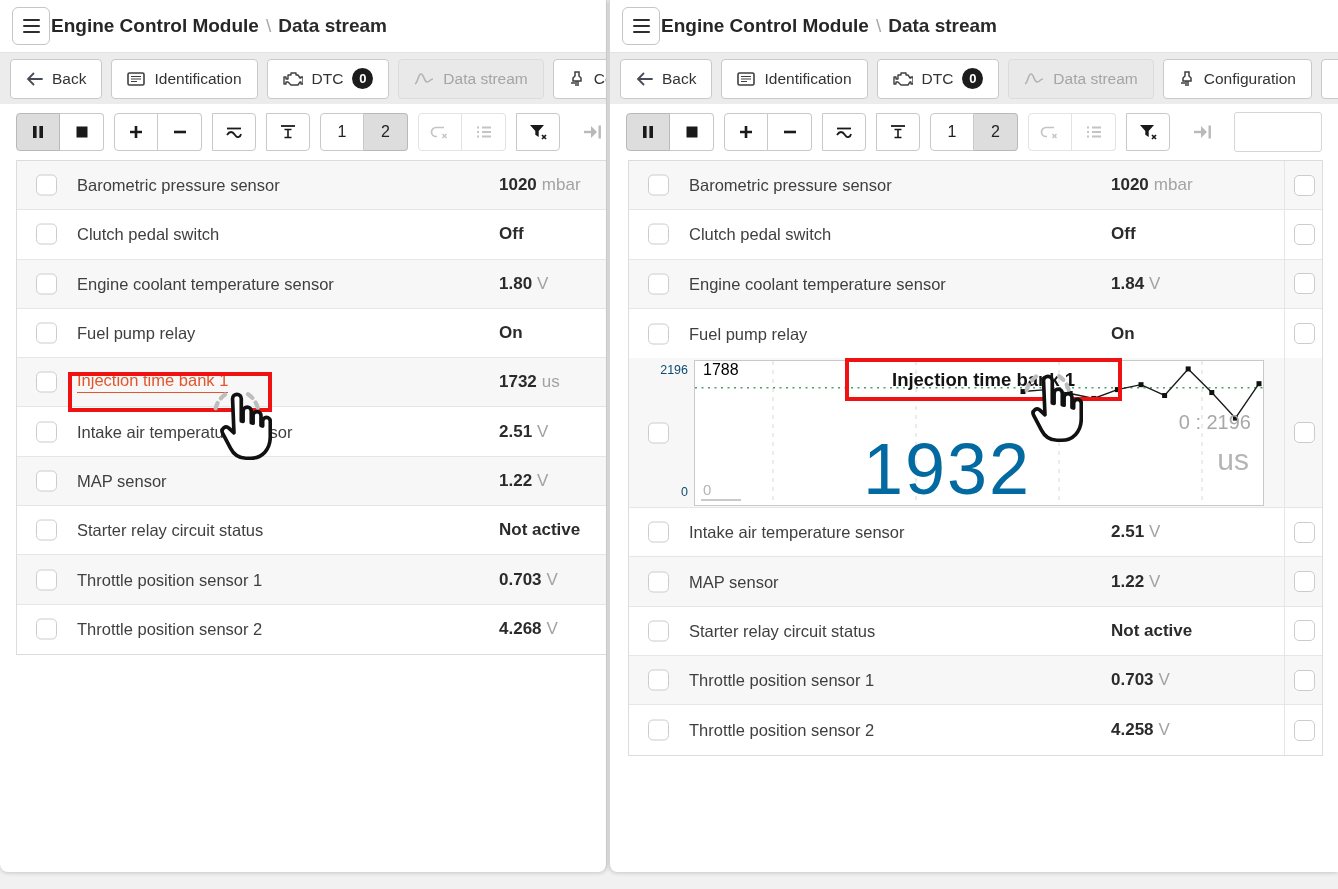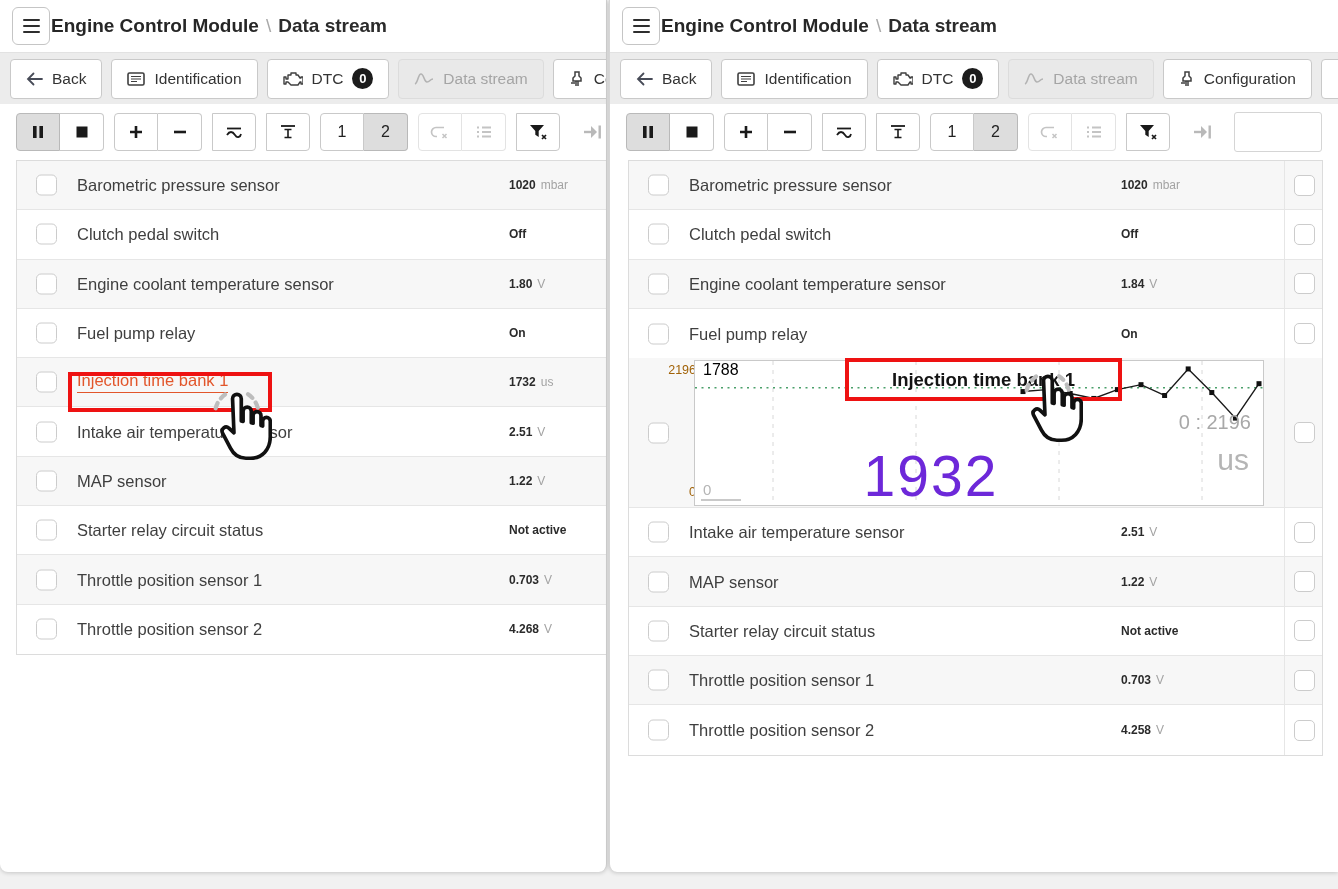--- a/index.html
+++ b/index.html
@@ -35,31 +35,31 @@
 .panel-right .dtable{margin-left:18px;width:695px}
 .trow{display:flex;align-items:stretch;height:49.3px;border-bottom:1px solid #e6e6e6;background:#fff}
 .trow:last-child{border-bottom:none}
 .trow.stripe{background:#f7f7f7}
 .rmain{position:relative;flex:1 1 auto;height:100%}
 .panel-right .rmain{flex:0 0 655px}
 .cb{width:21px;height:21px;border:1px solid #ccc;border-radius:5px;background:#fff;display:inline-block;cursor:pointer}
 .rmain>.cb{position:absolute;left:19px;top:50%;transform:translateY(-50%)}
 .rlabel{position:absolute;left:60px;top:50%;transform:translateY(-50%);font-size:16.5px;color:#3f3f3f;white-space:nowrap;cursor:pointer}
 .rlabel.link{color:#e2562b;border-bottom:1px solid #e2562b;padding-bottom:2px}
-.rvalue{position:absolute;left:492px;top:50%;transform:translateY(-50%);font-size:12px;color:#2b2b2b;font-weight:700;white-space:nowrap}
+.rvalue{position:absolute;left:482px;top:50%;transform:translateY(-50%);font-size:17px;color:#2b2b2b;font-weight:700;white-space:nowrap}
 .runit{color:#a3a3a3;font-weight:400;margin-left:5px}
 .cbcol{flex:0 0 39px;border-left:1px solid #e6e6e6;display:flex;align-items:center;justify-content:center}
 .chartrow{height:150px}
-.axlab{position:absolute;left:8px;width:59px;text-align:right;font-size:12.5px;color:#a16207}
+.axlab{position:absolute;left:0;width:59px;text-align:right;font-size:12.5px;color:#0c4a6e}
 .ax-max{top:5px}.ax-min{bottom:8px}
 .chartbox{position:absolute;left:65px;top:2px;width:570px;height:146px;background:#fff;border:1px solid #c9c9c9;cursor:pointer}
 .chartbox svg{position:absolute;left:0;top:0}
 .reflab{position:absolute;left:8px;top:0;font-size:16px;color:#000000}
 .origin{position:absolute;left:6px;bottom:4px;font-size:15px;color:#b5b5b5;border-bottom:2px solid #c9c9c9;padding:0 30px 1px 2px}
-.bigval{position:absolute;left:236px;bottom:2px;transform:translateX(-50%);font-size:57px;color:#6d28d9;line-height:.95;letter-spacing:2px}
+.bigval{position:absolute;left:252px;bottom:2px;transform:translateX(-50%);font-size:72px;color:#0369a1;line-height:.95;letter-spacing:2px}
 .crange{position:absolute;right:12px;top:50px;font-size:20px;color:#a8a8a8}
 .cunit{position:absolute;right:14px;top:82px;font-size:30px;color:#b5b5b5}
 .redbox{position:absolute;border:4px solid #ee1212;z-index:5;background:transparent}
 .chart-redbox{left:216px;top:0;width:277px;height:43px;display:flex;align-items:center;justify-content:center}
 .redbox-title{font-size:18.5px;font-weight:700;color:#141414;white-space:nowrap}
 .left-redbox{left:68px;top:372px;width:204px;height:40px}
 .cursor{position:absolute;z-index:6}
 .cursor-left{left:210px;top:390px}
 .cursor-right{left:392px;top:14px}
 .ic{display:inline-flex}

